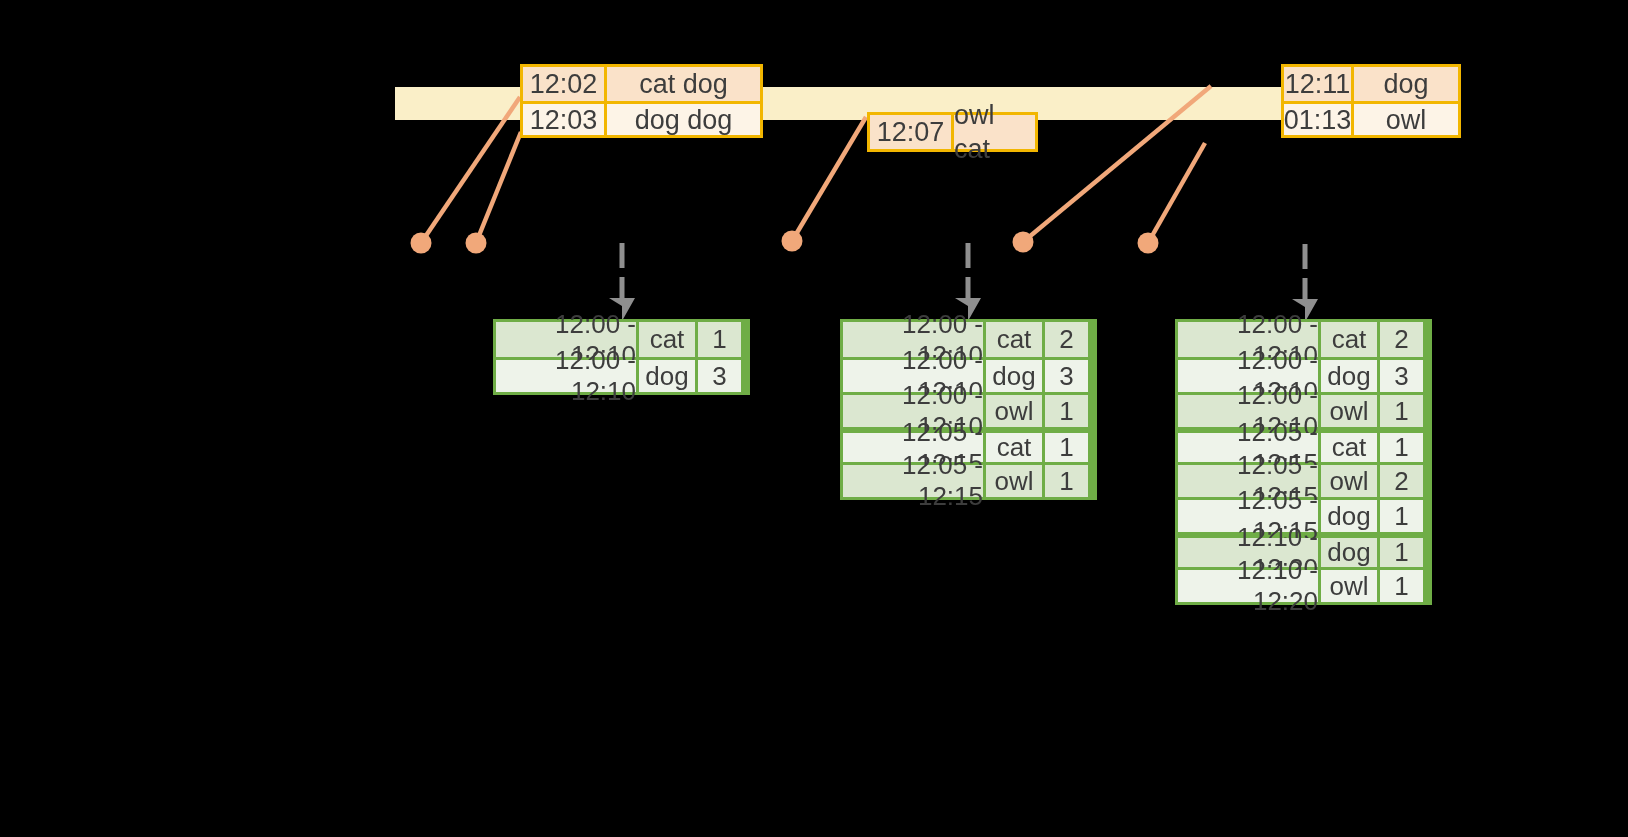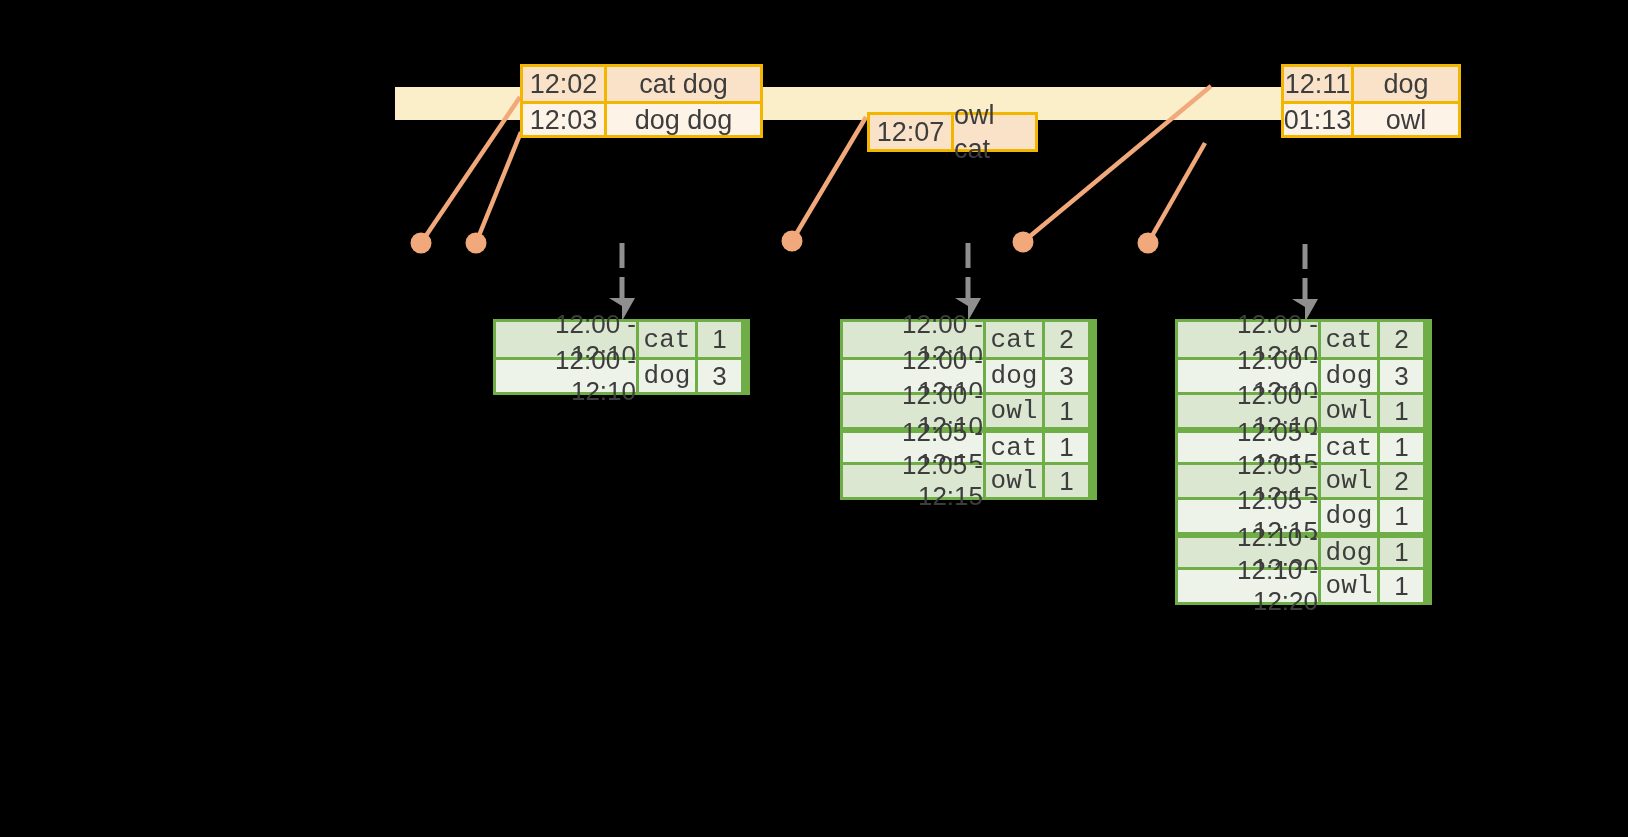--- a/index.html
+++ b/index.html
@@ -30,21 +30,21 @@
 
   
   .g-table{position:absolute;border:3px solid var(--green,#6FAD46);background:var(--green,#6FAD46);width:257px;}
   .g-row{display:flex;height:35px;font-size:26px;text-align:right;}
   .g-row + .g-row{border-top:3px solid var(--green,#6FAD46);}
   .g-row.sep{border-top:6px solid var(--green,#6FAD46);}
   .g-row:nth-of-type(odd) .g-cell{background:var(--green_dark,#DBE7D0);}
   .g-row:nth-of-type(even) .g-cell{background:var(--green_light,#EEF3EA);}
   .g-cell{display:flex;align-items:center;justify-content:center;height:100%;}
   .g-window{width:143px;border-right:3px solid var(--green,#6FAD46);}
-  .g-word{width:59px;border-right:3px solid var(--green,#6FAD46);font-family:Liberation Mono, monospace;}
+  .g-word{width:59px;border-right:3px solid var(--green,#6FAD46);}
   .g-count{width:43px;}
   #result-table-1{left:493px;top:319px;}
   #result-table-2{left:840px;top:319px;}
   #result-table-3{left:1175px;top:319px;}
 </style>
 </head>
 <body>
 
 <div class="stage">
 

